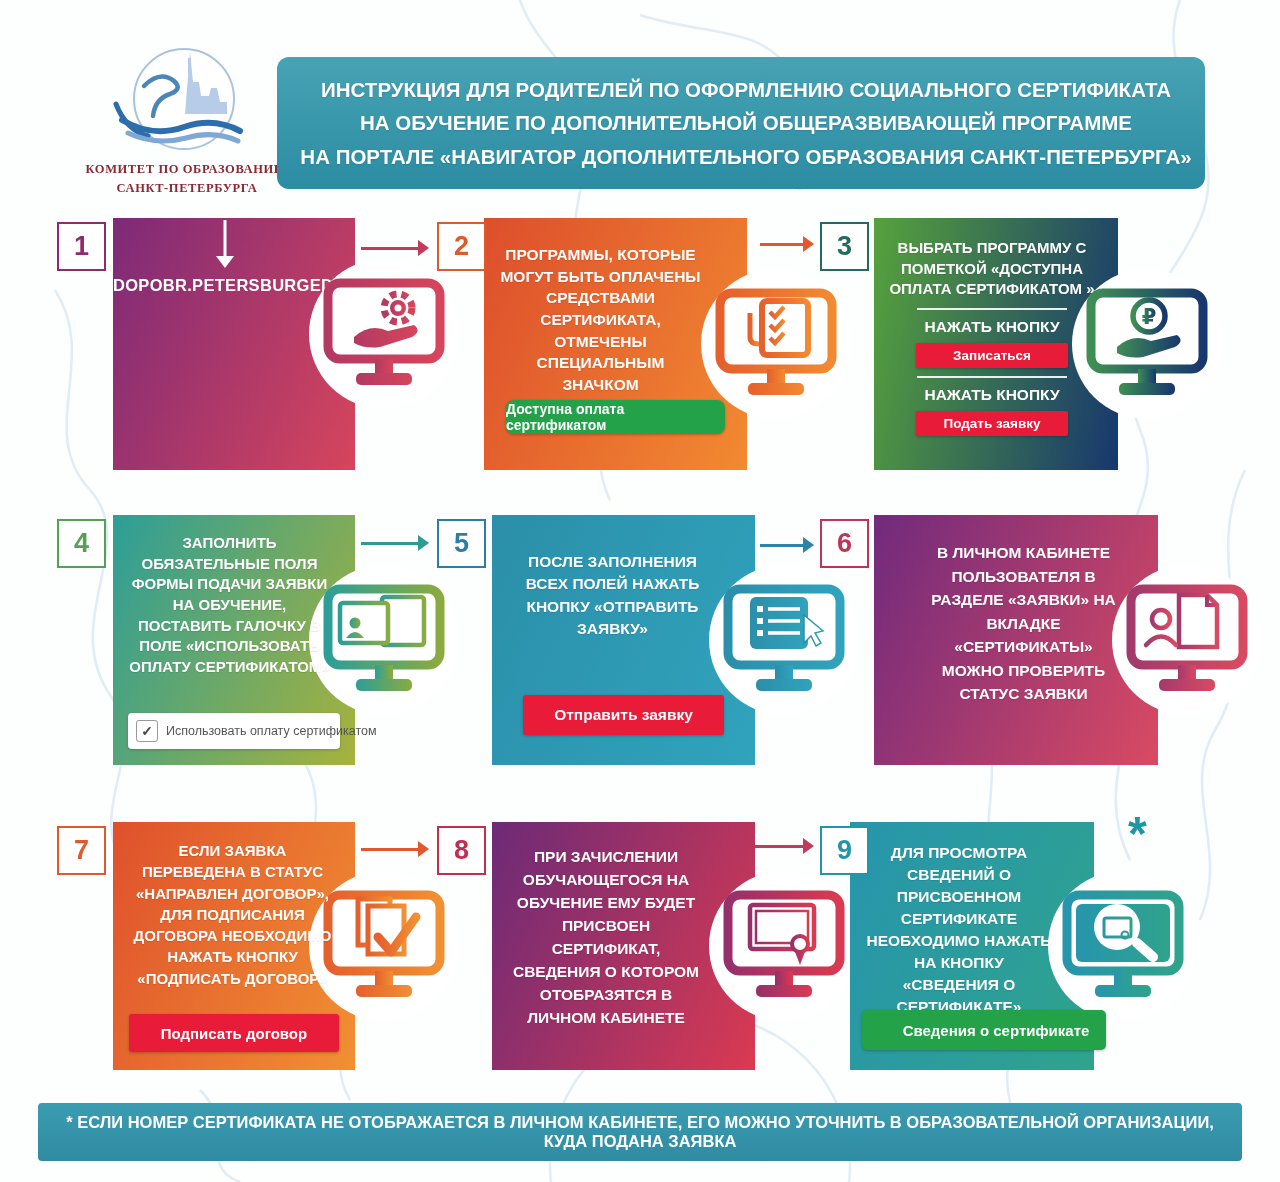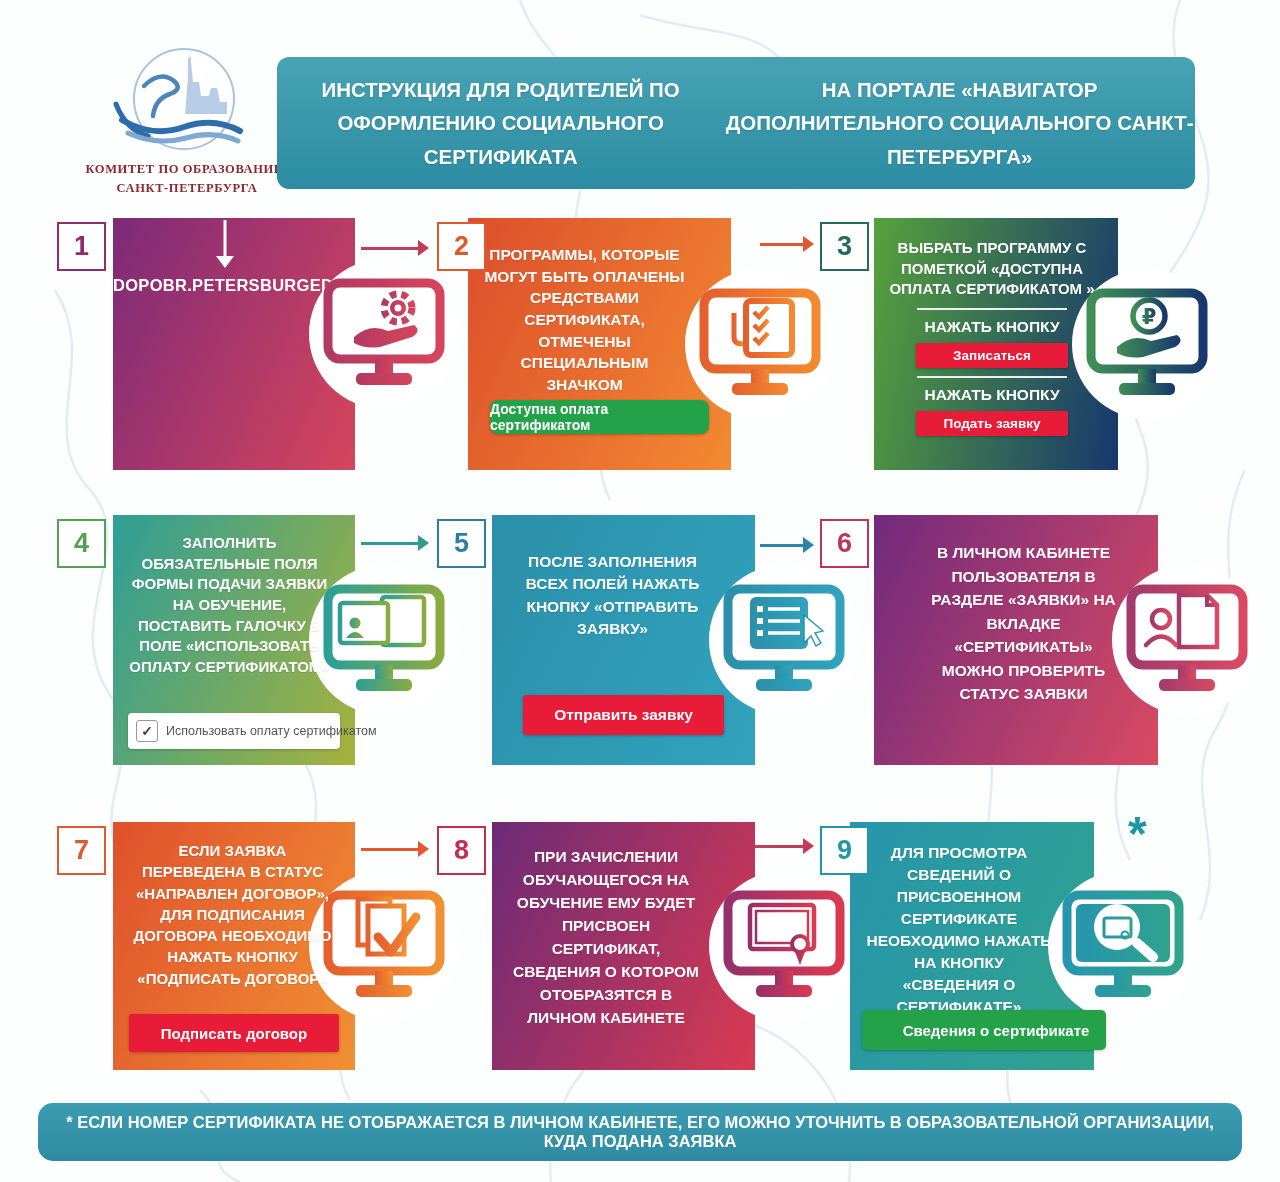--- a/index.html
+++ b/index.html
@@ -11,43 +11,44 @@
   
   .emblem{position:absolute;left:102px;top:44px;z-index:2;}
   .logo-text{
     position:absolute;left:62px;top:160px;width:250px;z-index:2;
     text-align:center;color:#8c2733;font-family:"Liberation Serif",serif;
     font-size:12.5px;font-weight:bold;letter-spacing:.6px;line-height:1.55;
   }
   .banner{
     position:absolute;left:277px;top:57px;width:918px;height:132px;z-index:2;
     background:linear-gradient(180deg,#47a3b4,#2b8ca2);
-    border-radius:12px;display:flex;flex-direction:row;align-items:center;justify-content:center;
+    border-radius:12px;display:flex;flex-direction:column;align-items:center;justify-content:center;
     color:#fff;font-weight:bold;font-size:20.5px;line-height:1.62;text-align:center;
     text-shadow:0 1px 2px rgba(0,0,0,.12);
+    padding-left:10px;
   }
   
   .num{
     position:absolute;width:45px;height:45px;background:#fff;z-index:3;
     border:2.5px solid;display:flex;align-items:center;justify-content:center;
     font-size:27px;font-weight:bold;
   }
   #n1{left:57px;top:222px;color:#8e2c6f;border-color:#8e2c6f;}
   #n2{left:437px;top:222px;color:#dd5a2d;border-color:#dd5a2d;}
   #n3{left:820px;top:222px;color:#226b5f;border-color:#226b5f;}
   #n4{left:57px;top:519px;color:#55a055;border-color:#55a055;}
   #n5{left:437px;top:519px;color:#2b7fa5;border-color:#2b7fa5;}
   #n6{left:820px;top:519px;color:#c03458;border-color:#c03458;}
   #n7{left:57px;top:826px;color:#dd5a2d;border-color:#dd5a2d;}
   #n8{left:437px;top:826px;color:#c22e4e;border-color:#c22e4e;}
   #n9{left:820px;top:826px;color:#2196a8;border-color:#2196a8;}
   
   .card{position:absolute;z-index:1;color:#fff;}
   #c1{left:113px;top:218px;width:242px;height:252px;background:linear-gradient(115deg,#7d2a78,#d6455c);}
-  #c2{left:468px;top:218px;width:263px;height:252px;background:linear-gradient(115deg,#dd4e2c,#f28a31);}
+  #c2{left:484px;top:218px;width:263px;height:252px;background:linear-gradient(115deg,#dd4e2c,#f28a31);}
   #c3{left:874px;top:218px;width:244px;height:252px;background:linear-gradient(100deg,#56a23c,#17376e);}
   #c4{left:113px;top:515px;width:242px;height:250px;background:linear-gradient(115deg,#2d9e97,#a7b23c);}
   #c5{left:492px;top:515px;width:263px;height:250px;background:linear-gradient(115deg,#2b8fa9,#31a3bd);}
   #c6{left:874px;top:515px;width:244px;height:250px;background:linear-gradient(115deg,#712a7d,#d94a62);padding-left:40px;}
   #c7{left:113px;top:822px;width:242px;height:248px;background:linear-gradient(115deg,#df512c,#f19033);}
   #c8{left:492px;top:822px;width:263px;height:248px;background:linear-gradient(115deg,#6c2a77,#da3a51);}
   #c9{left:850px;top:822px;width:244px;height:248px;background:linear-gradient(115deg,#2795ad,#2fa38c);}
   .icon-wrap{
     position:absolute;right:-104px;top:50%;transform:translateY(-50%);
     width:150px;height:150px;border-radius:50%;background:#fff;
@@ -105,21 +106,21 @@
   #a1{left:361px;top:248px;width:58px;}   #a1 .line{background:#c23b5a;} #a1 .tip{border-left-color:#c23b5a;}
   #a2{left:760px;top:244px;width:44px;}   #a2 .line{background:#e2572e;} #a2 .tip{border-left-color:#e2572e;}
   #a4{left:361px;top:543px;width:58px;}   #a4 .line{background:#2f9c94;} #a4 .tip{border-left-color:#2f9c94;}
   #a5{left:760px;top:545px;width:44px;}   #a5 .line{background:#2b85a8;} #a5 .tip{border-left-color:#2b85a8;}
   #a7{left:361px;top:849px;width:58px;}   #a7 .line{background:#e2572e;} #a7 .tip{border-left-color:#e2572e;}
   #a8{left:755px;top:846px;width:49px;}   #a8 .line{background:#c23b5a;} #a8 .tip{border-left-color:#c23b5a;}
   .asterisk{position:absolute;left:1128px;top:806px;z-index:3;color:#1f96a5;font-size:48px;font-weight:bold;}
   
   .footer{
     position:absolute;left:38px;top:1103px;width:1204px;height:58px;z-index:2;
-    background:linear-gradient(180deg,#3b9cb1,#2f8ba1);border-radius:15px;
+    background:linear-gradient(180deg,#3b9cb1,#2f8ba1);border-radius:4px;
     display:flex;align-items:center;justify-content:center;
     color:#fff;font-weight:bold;font-size:16.5px;text-align:center;padding:0 26px;box-sizing:border-box;
   }
 </style>
 </head>
 <body>
 
 <svg class="map-bg" width="1280" height="1182" viewBox="0 0 1280 1182">
   <g fill="none" stroke="#e2ecf5" stroke-width="2.5">
     <path d="M520,0 C540,60 610,90 590,150 C575,210 560,260 600,330 C630,390 580,440 610,500"></path>
@@ -145,21 +146,22 @@
   <path d="M20,76 q30,18 62,7 q30,-10 56,4" fill="none" stroke="#2e6dab" stroke-width="6" stroke-linecap="round"></path>
   <path d="M26,89 q28,13 58,5 q28,-8 52,3" fill="none" stroke="#7fa9d4" stroke-width="5" stroke-linecap="round"></path>
 </svg>
 <div class="logo-text">
   <div>КОМИТЕТ ПО ОБРАЗОВАНИЮ</div>
   <div>САНКТ-ПЕТЕРБУРГА</div>
 </div>
 
 <div class="banner">
   <div>ИНСТРУКЦИЯ ДЛЯ РОДИТЕЛЕЙ ПО ОФОРМЛЕНИЮ СОЦИАЛЬНОГО СЕРТИФИКАТА</div>
-  <div>НА ПОРТАЛЕ «НАВИГАТОР ДОПОЛНИТЕЛЬНОГО СОЦИАЛЬНОГО САНКТ-ПЕТЕРБУРГА»</div>
+  <div>НА ОБУЧЕНИЕ ПО ДОПОЛНИТЕЛЬНОЙ ОБЩЕРАЗВИВАЮЩЕЙ ПРОГРАММЕ</div>
+  <div>НА ПОРТАЛЕ «НАВИГАТОР ДОПОЛНИТЕЛЬНОГО ОБРАЗОВАНИЯ САНКТ-ПЕТЕРБУРГА»</div>
 </div>
 
 <div class="num" id="n1">1</div>
 <div class="num" id="n2">2</div>
 <div class="num" id="n3">3</div>
 <div class="num" id="n4">4</div>
 <div class="num" id="n5">5</div>
 <div class="num" id="n6">6</div>
 <div class="num" id="n7">7</div>
 <div class="num" id="n8">8</div>

